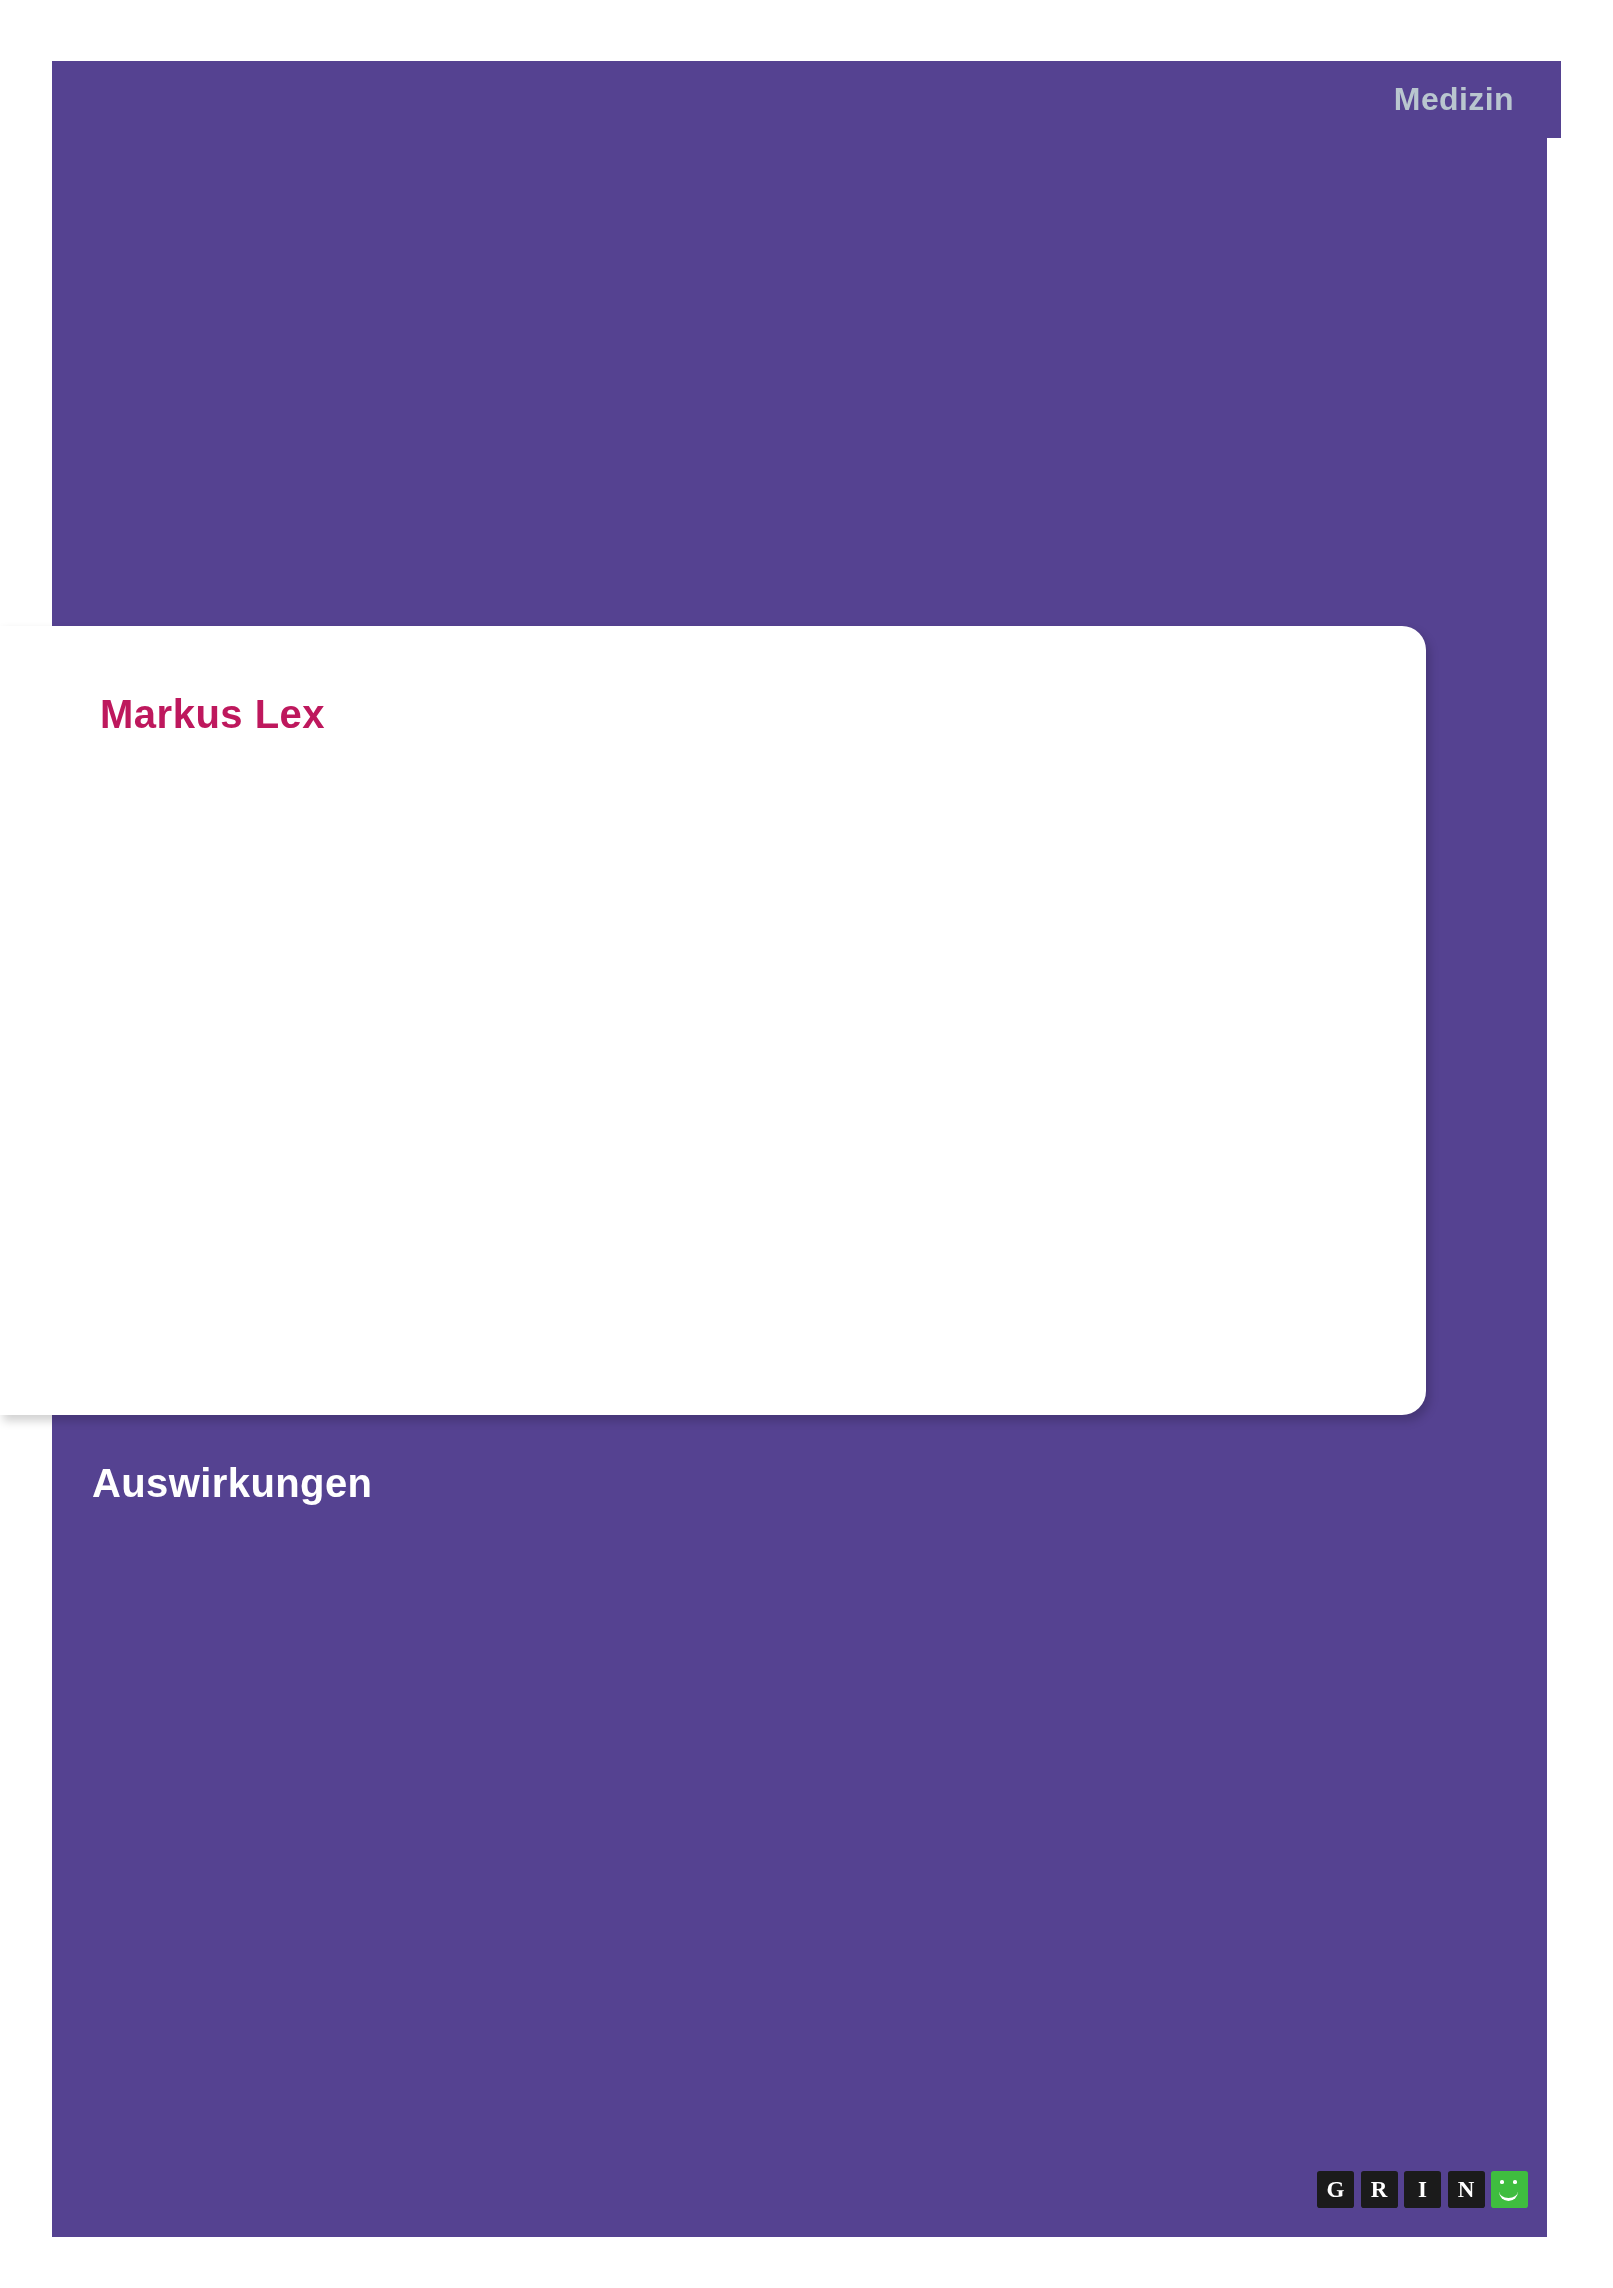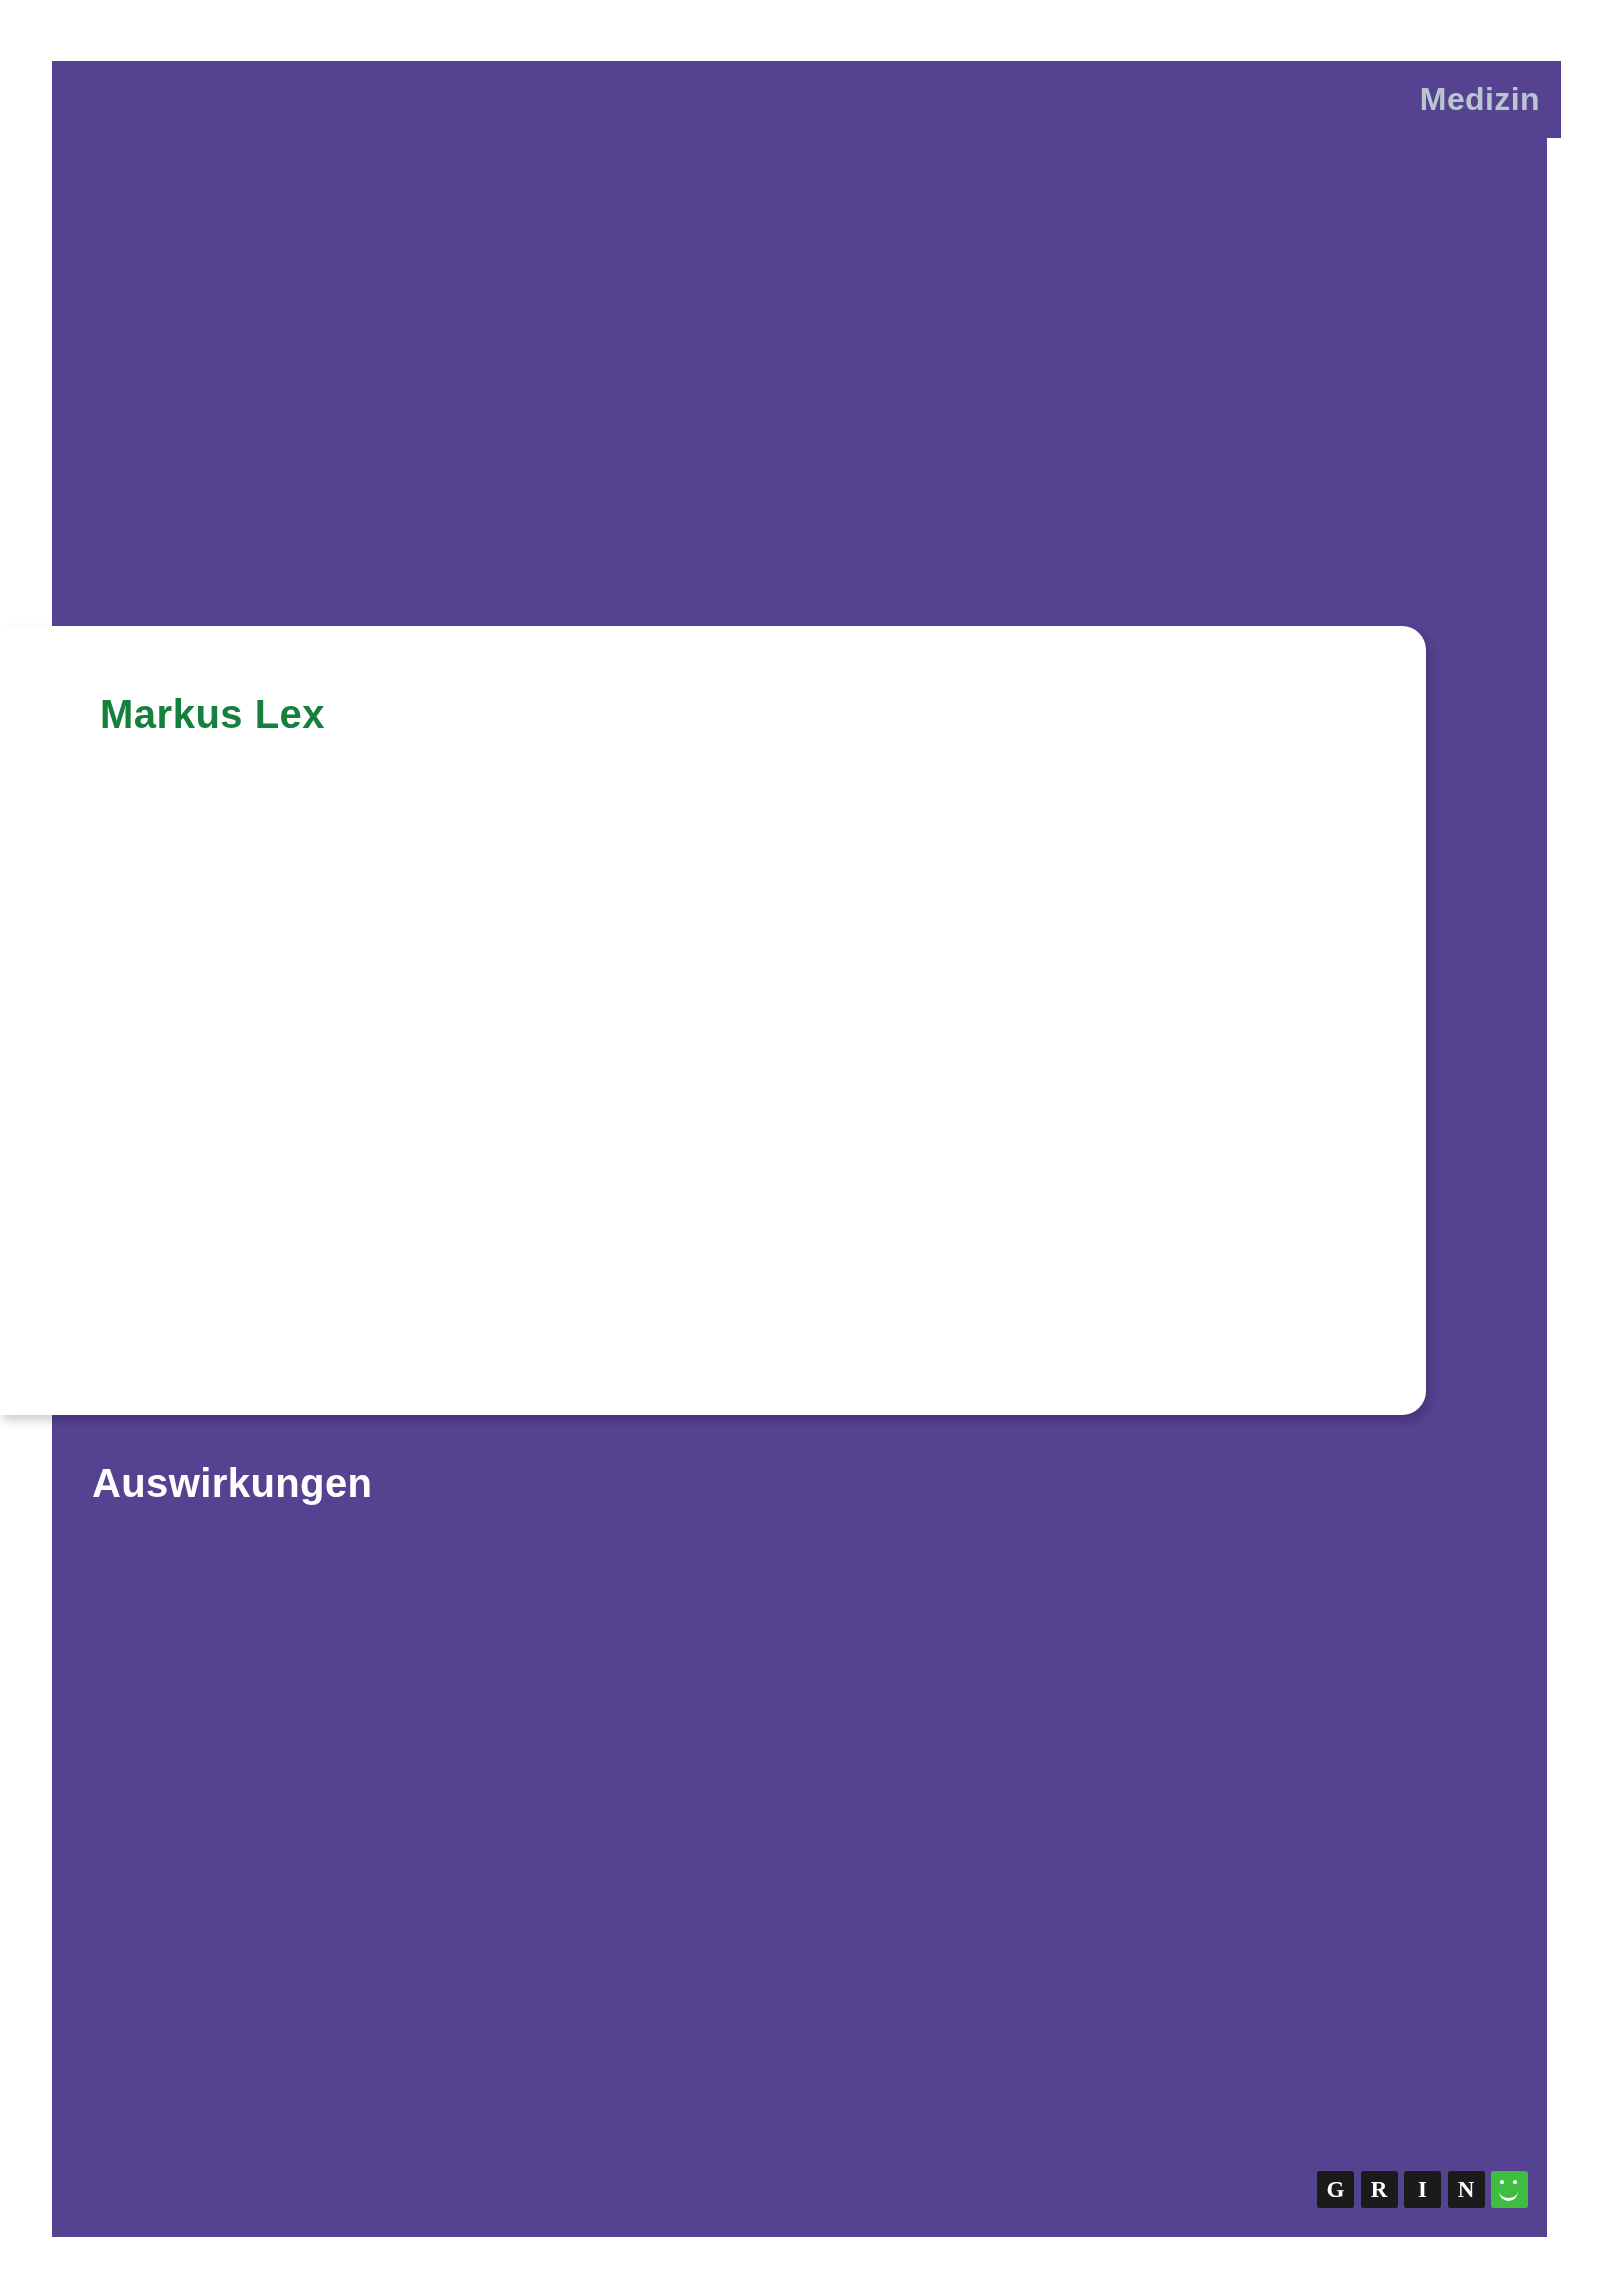--- a/index.html
+++ b/index.html
@@ -37,21 +37,21 @@
     position: absolute;
     right: 52px;
     top: 61px;
     width: 577px;
     height: 77px;
     background: #554291;
     display: flex;
     align-items: center;
     justify-content: flex-end;
     box-sizing: border-box;
-    padding-right: 21px;
+    padding-right: 47px;
   }
   .category-strip .cat-text {
     color: #b9c6cf;
     font-size: 32px;
     font-weight: bold;
     letter-spacing: 0.4px;
   }
 
   
   .top-gap {
@@ -74,21 +74,21 @@
     border-radius: 0 24px 24px 0;
     box-shadow: 3.7px 5.5px 9.2px rgba(0,0,0,0.18);
   }
 
   .author {
     position: absolute;
     left: 100px;
     top: 66px;
     font-size: 40px;
     font-weight: bold;
-    color: #15803d;
+    color: #be185d;
     letter-spacing: 0.5px;
   }
 
   .title {
     position: absolute;
     left: 74px;
     top: 192px;
     width: 1301px;
     font-family: "Liberation Serif", serif;
     font-size: 61px;

